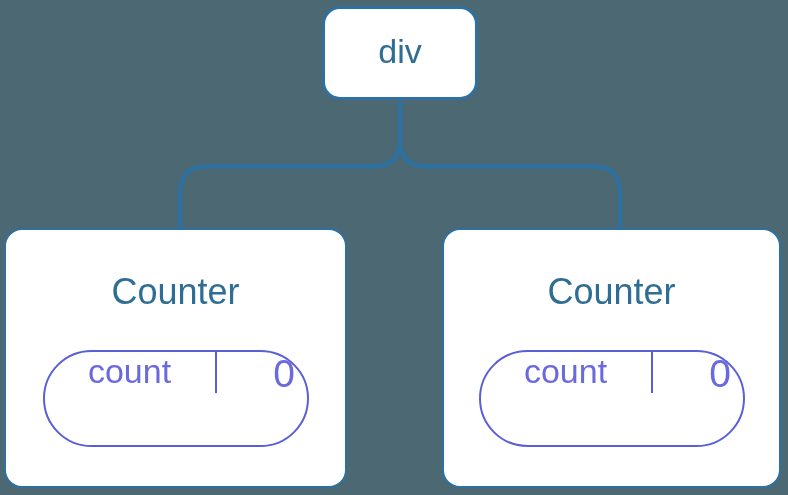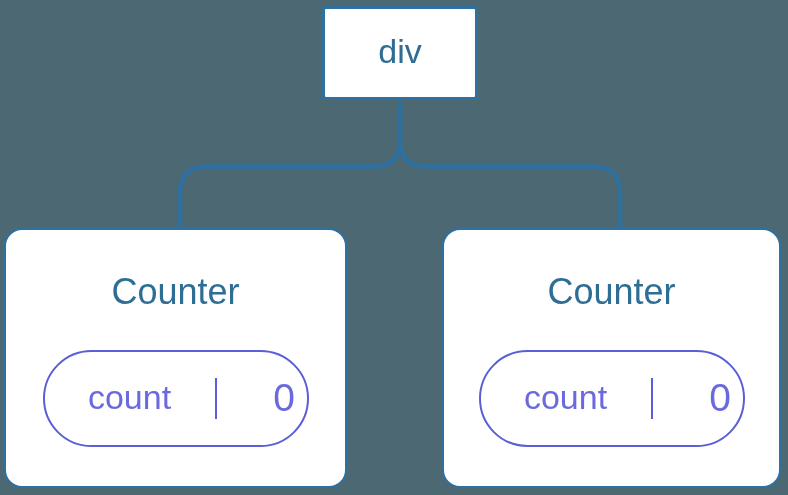--- a/index.html
+++ b/index.html
@@ -32,21 +32,21 @@
     stroke: var(--line-blue);
     stroke-width: 4.5;
   }
 
   .root-node {
     position: absolute;
     left: 322px; top: 6px;
     width: 156px; height: 94px;
     background: var(--node-fill);
     border: 3px solid var(--line-blue);
-    border-radius: 4px;
+    border-radius: 18px;
     display: flex;
     align-items: center;
     justify-content: center;
   }
   .root-node-label {
     font-size: 34px;
     font-weight: 500;
     color: var(--label-blue);
     line-height: 1;
     padding-bottom: 4px;
@@ -77,21 +77,21 @@
     position: absolute;
     top: 120px;
     left: 50%;
     transform: translateX(-50%);
     width: 266px;
     height: 97px;
     border: 2px solid var(--pill-border-purple);
     border-radius: 48.5px;
     background: var(--node-fill);
     display: flex;
-    align-items: center;
+    align-items: flex-start;
     overflow: hidden;
     gap: 45px;
   }
   .state-key {
     width: 172px;
     border-right: 2px solid var(--pill-border-purple);
     display: flex;
     align-items: center;
     justify-content: center;
     font-size: 34px;

